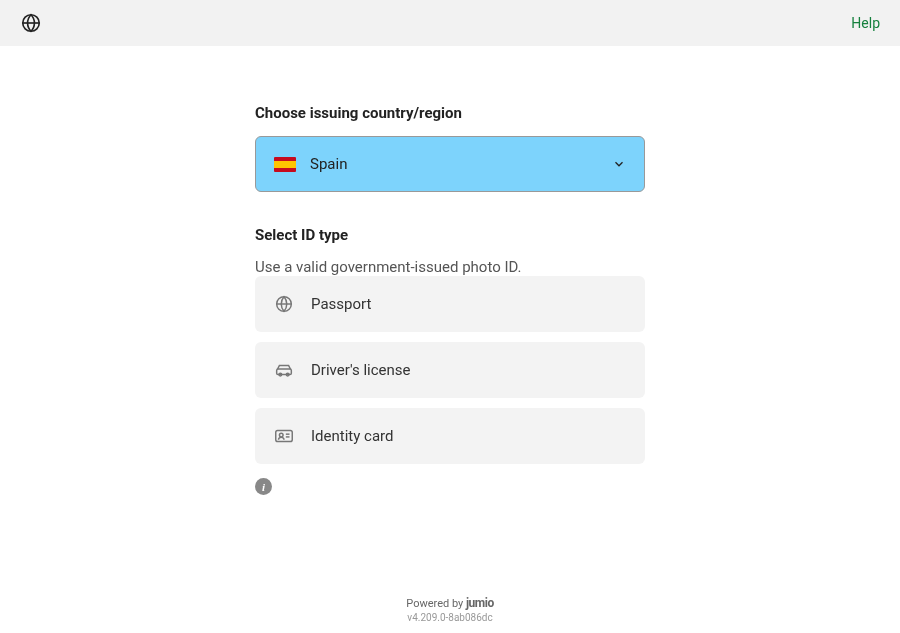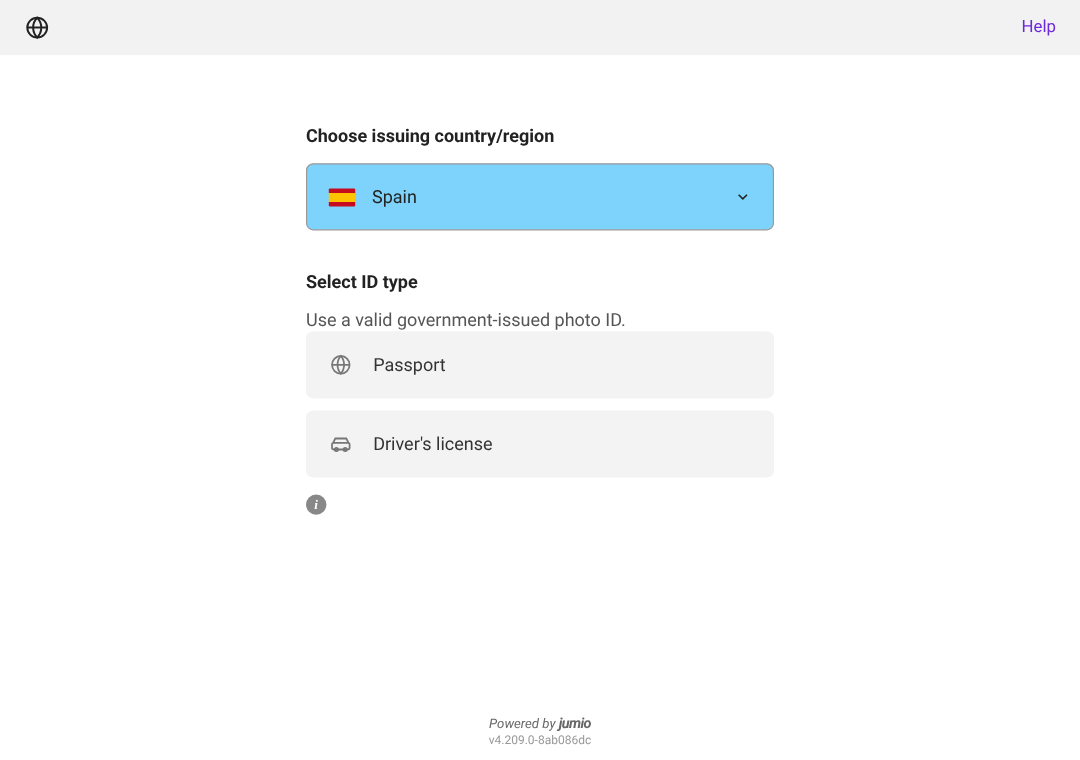--- a/index.html
+++ b/index.html
@@ -22,21 +22,21 @@
     .globe-btn {
       width: 22px;
       height: 22px;
       display: flex;
       align-items: center;
       justify-content: center;
       cursor: pointer;
     }
     .help-link {
       font-size: 14px;
-      color: #6d28d9;
+      color: #15803d;
       cursor: pointer;
     }
     .content {
       width: 390px;
       margin: 0 auto;
       padding-top: 58px;
     }
     .section-title {
       font-size: 15px;
       font-weight: 700;
@@ -127,21 +127,20 @@
     .footer {
       position: absolute;
       bottom: 10px;
       left: 0;
       right: 0;
       text-align: center;
     }
     .powered {
       font-size: 11px;
       color: #666;
-      font-style: italic;
     }
     .powered .brand {
       font-weight: 700;
       font-size: 12px;
       letter-spacing: -0.5px;
     }
     .version {
       font-size: 10px;
       color: #999;
       margin-top: 2px;
@@ -193,20 +192,32 @@
       <svg width="22" height="22" viewBox="0 0 24 24" fill="none" stroke="#777" stroke-width="1.6">
         <path d="M5 11l2-4h10l2 4"></path>
         <rect x="4" y="11" width="16" height="6" rx="1.5"></rect>
         <circle cx="8" cy="17" r="1.5"></circle>
         <circle cx="16" cy="17" r="1.5"></circle>
       </svg>
     </div>
     <div class="id-label">Driver's license</div>
   </div>
 
+  <div class="id-option">
+    <div class="id-icon">
+      <svg width="22" height="22" viewBox="0 0 24 24" fill="none" stroke="#777" stroke-width="1.6">
+        <rect x="3" y="6" width="18" height="12" rx="2"></rect>
+        <circle cx="9" cy="11" r="2"></circle>
+        <path d="M6 16c0-1.5 1.3-2.5 3-2.5s3 1 3 2.5"></path>
+        <path d="M14 10h4"></path>
+        <path d="M14 13h4"></path>
+      </svg>
+    </div>
+    <div class="id-label">Identity card</div>
+  </div>
 
   <div class="info-row">
     <div class="info-icon">i</div>
   </div>
 
 </div>
 
 <div class="footer">
   <div class="powered">
     <span>Powered by </span><span class="brand">jumio</span>

